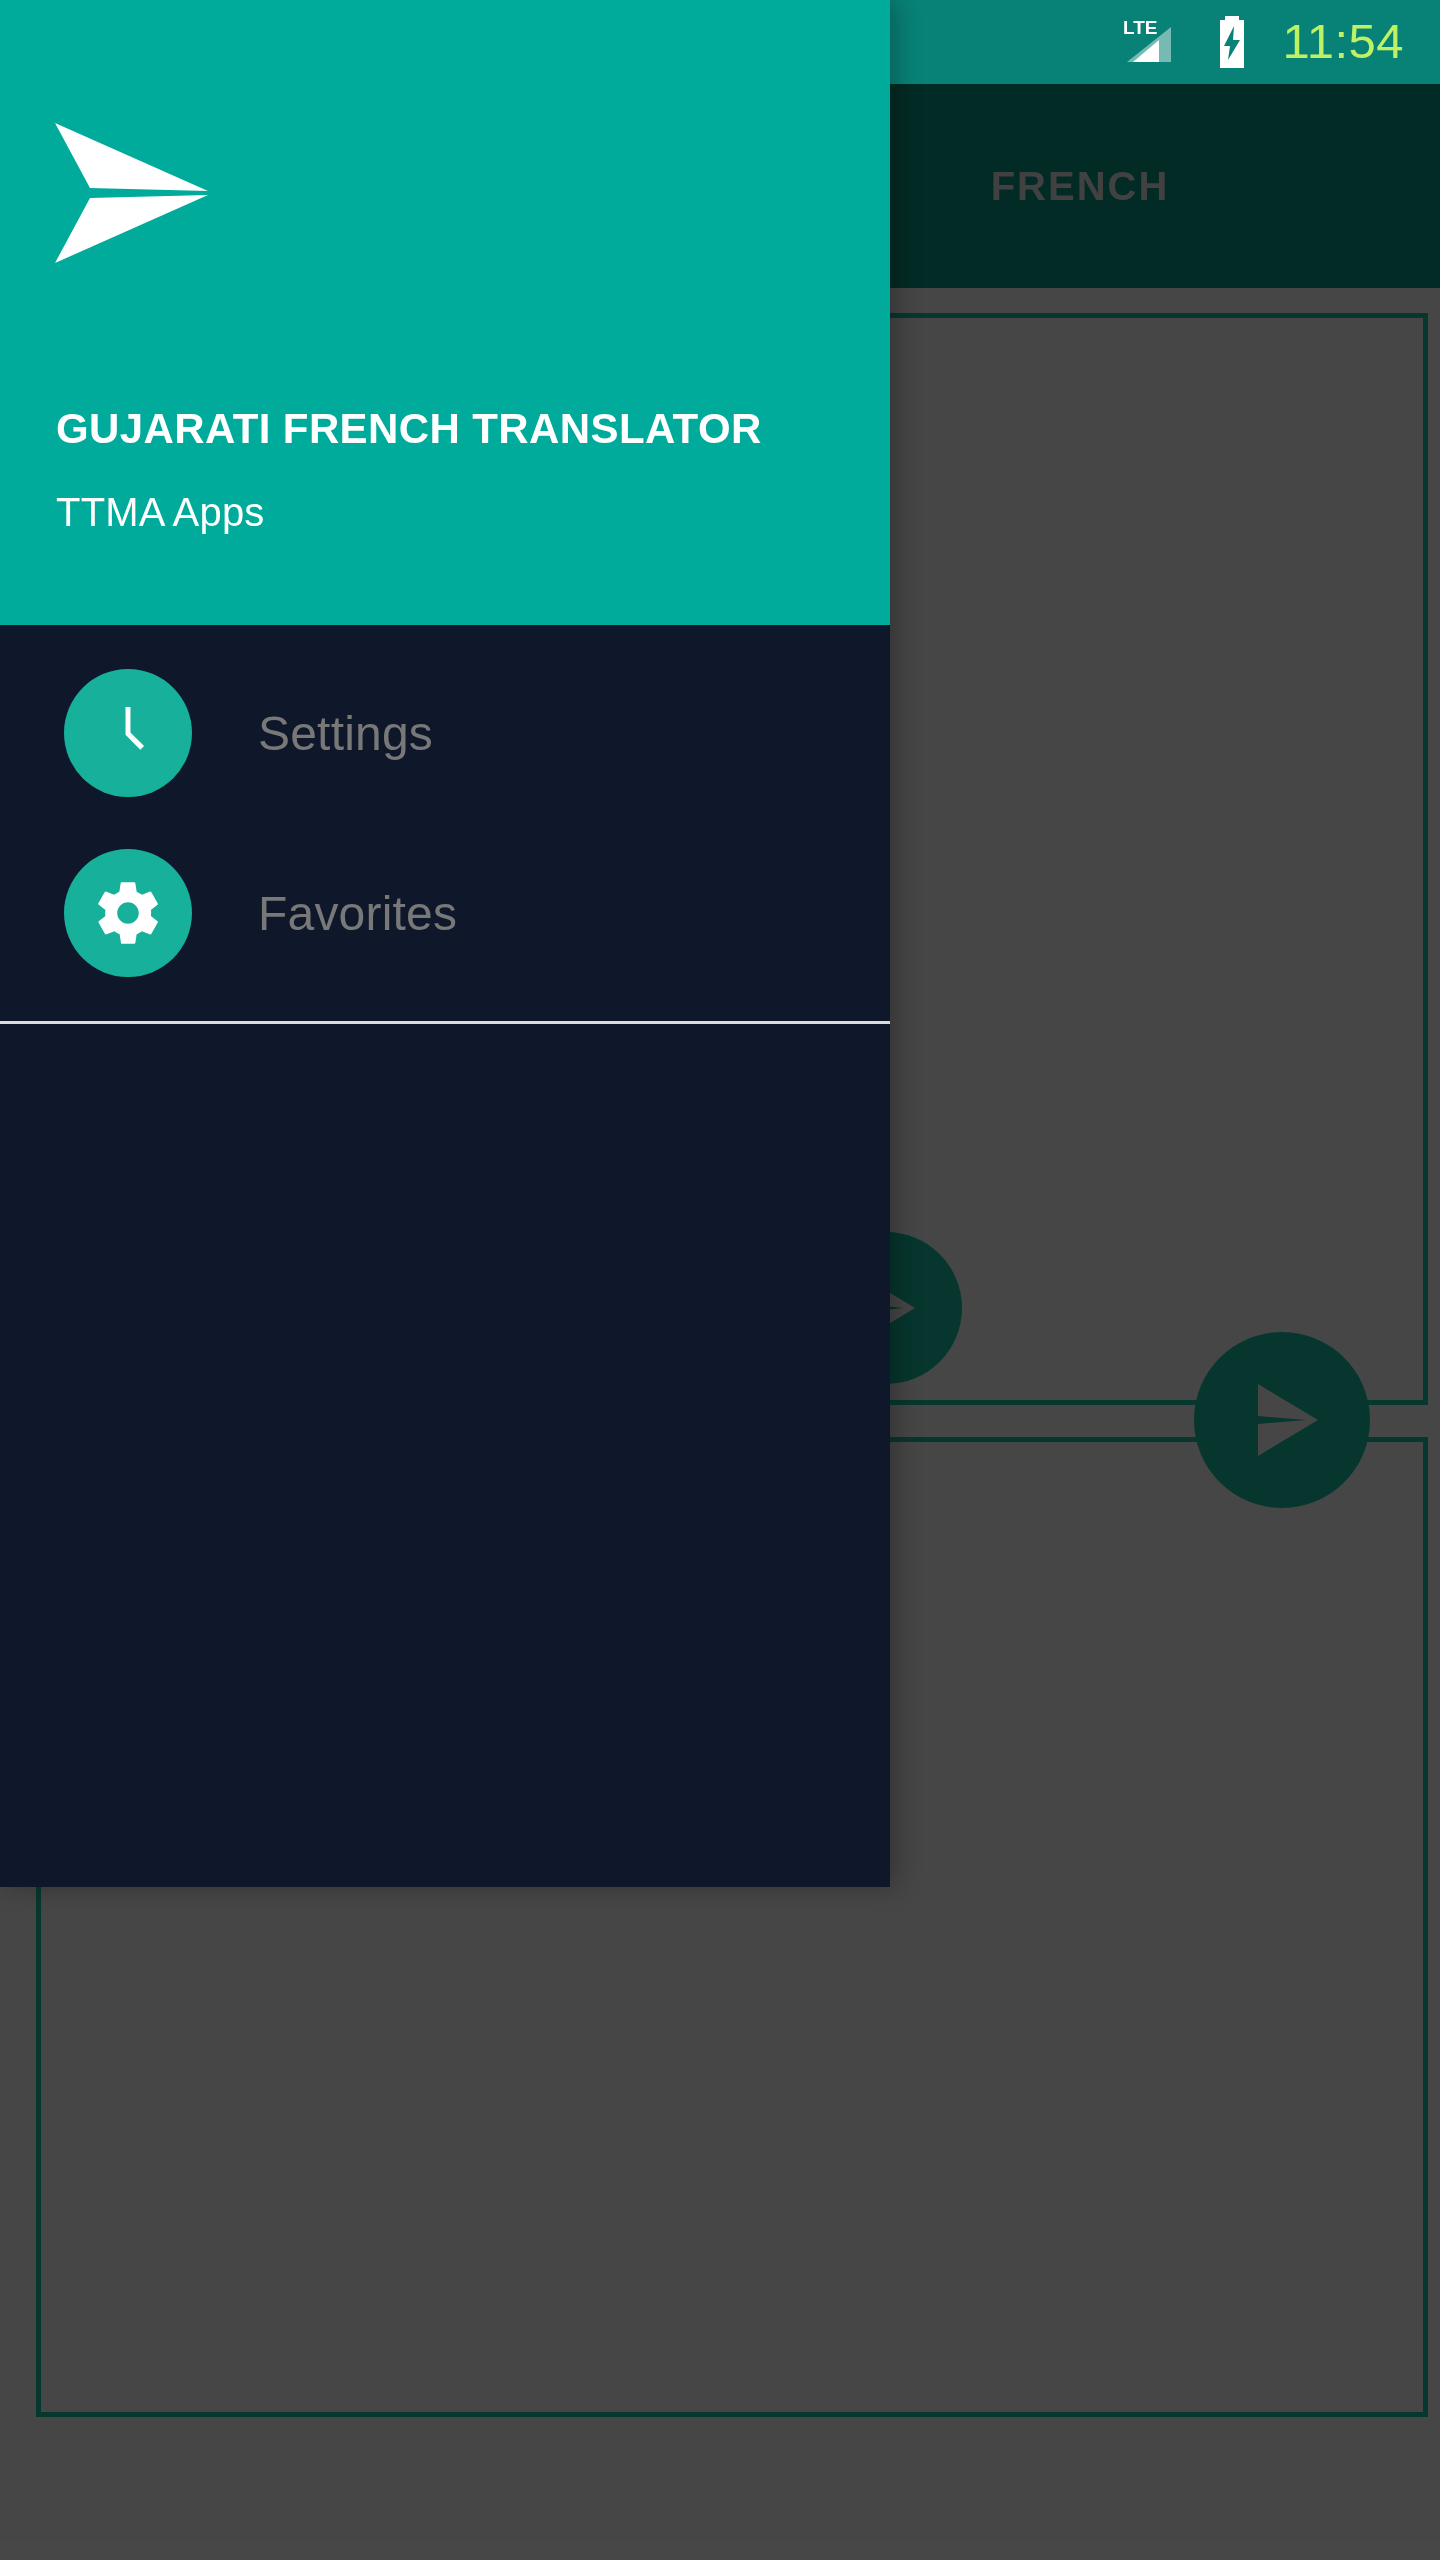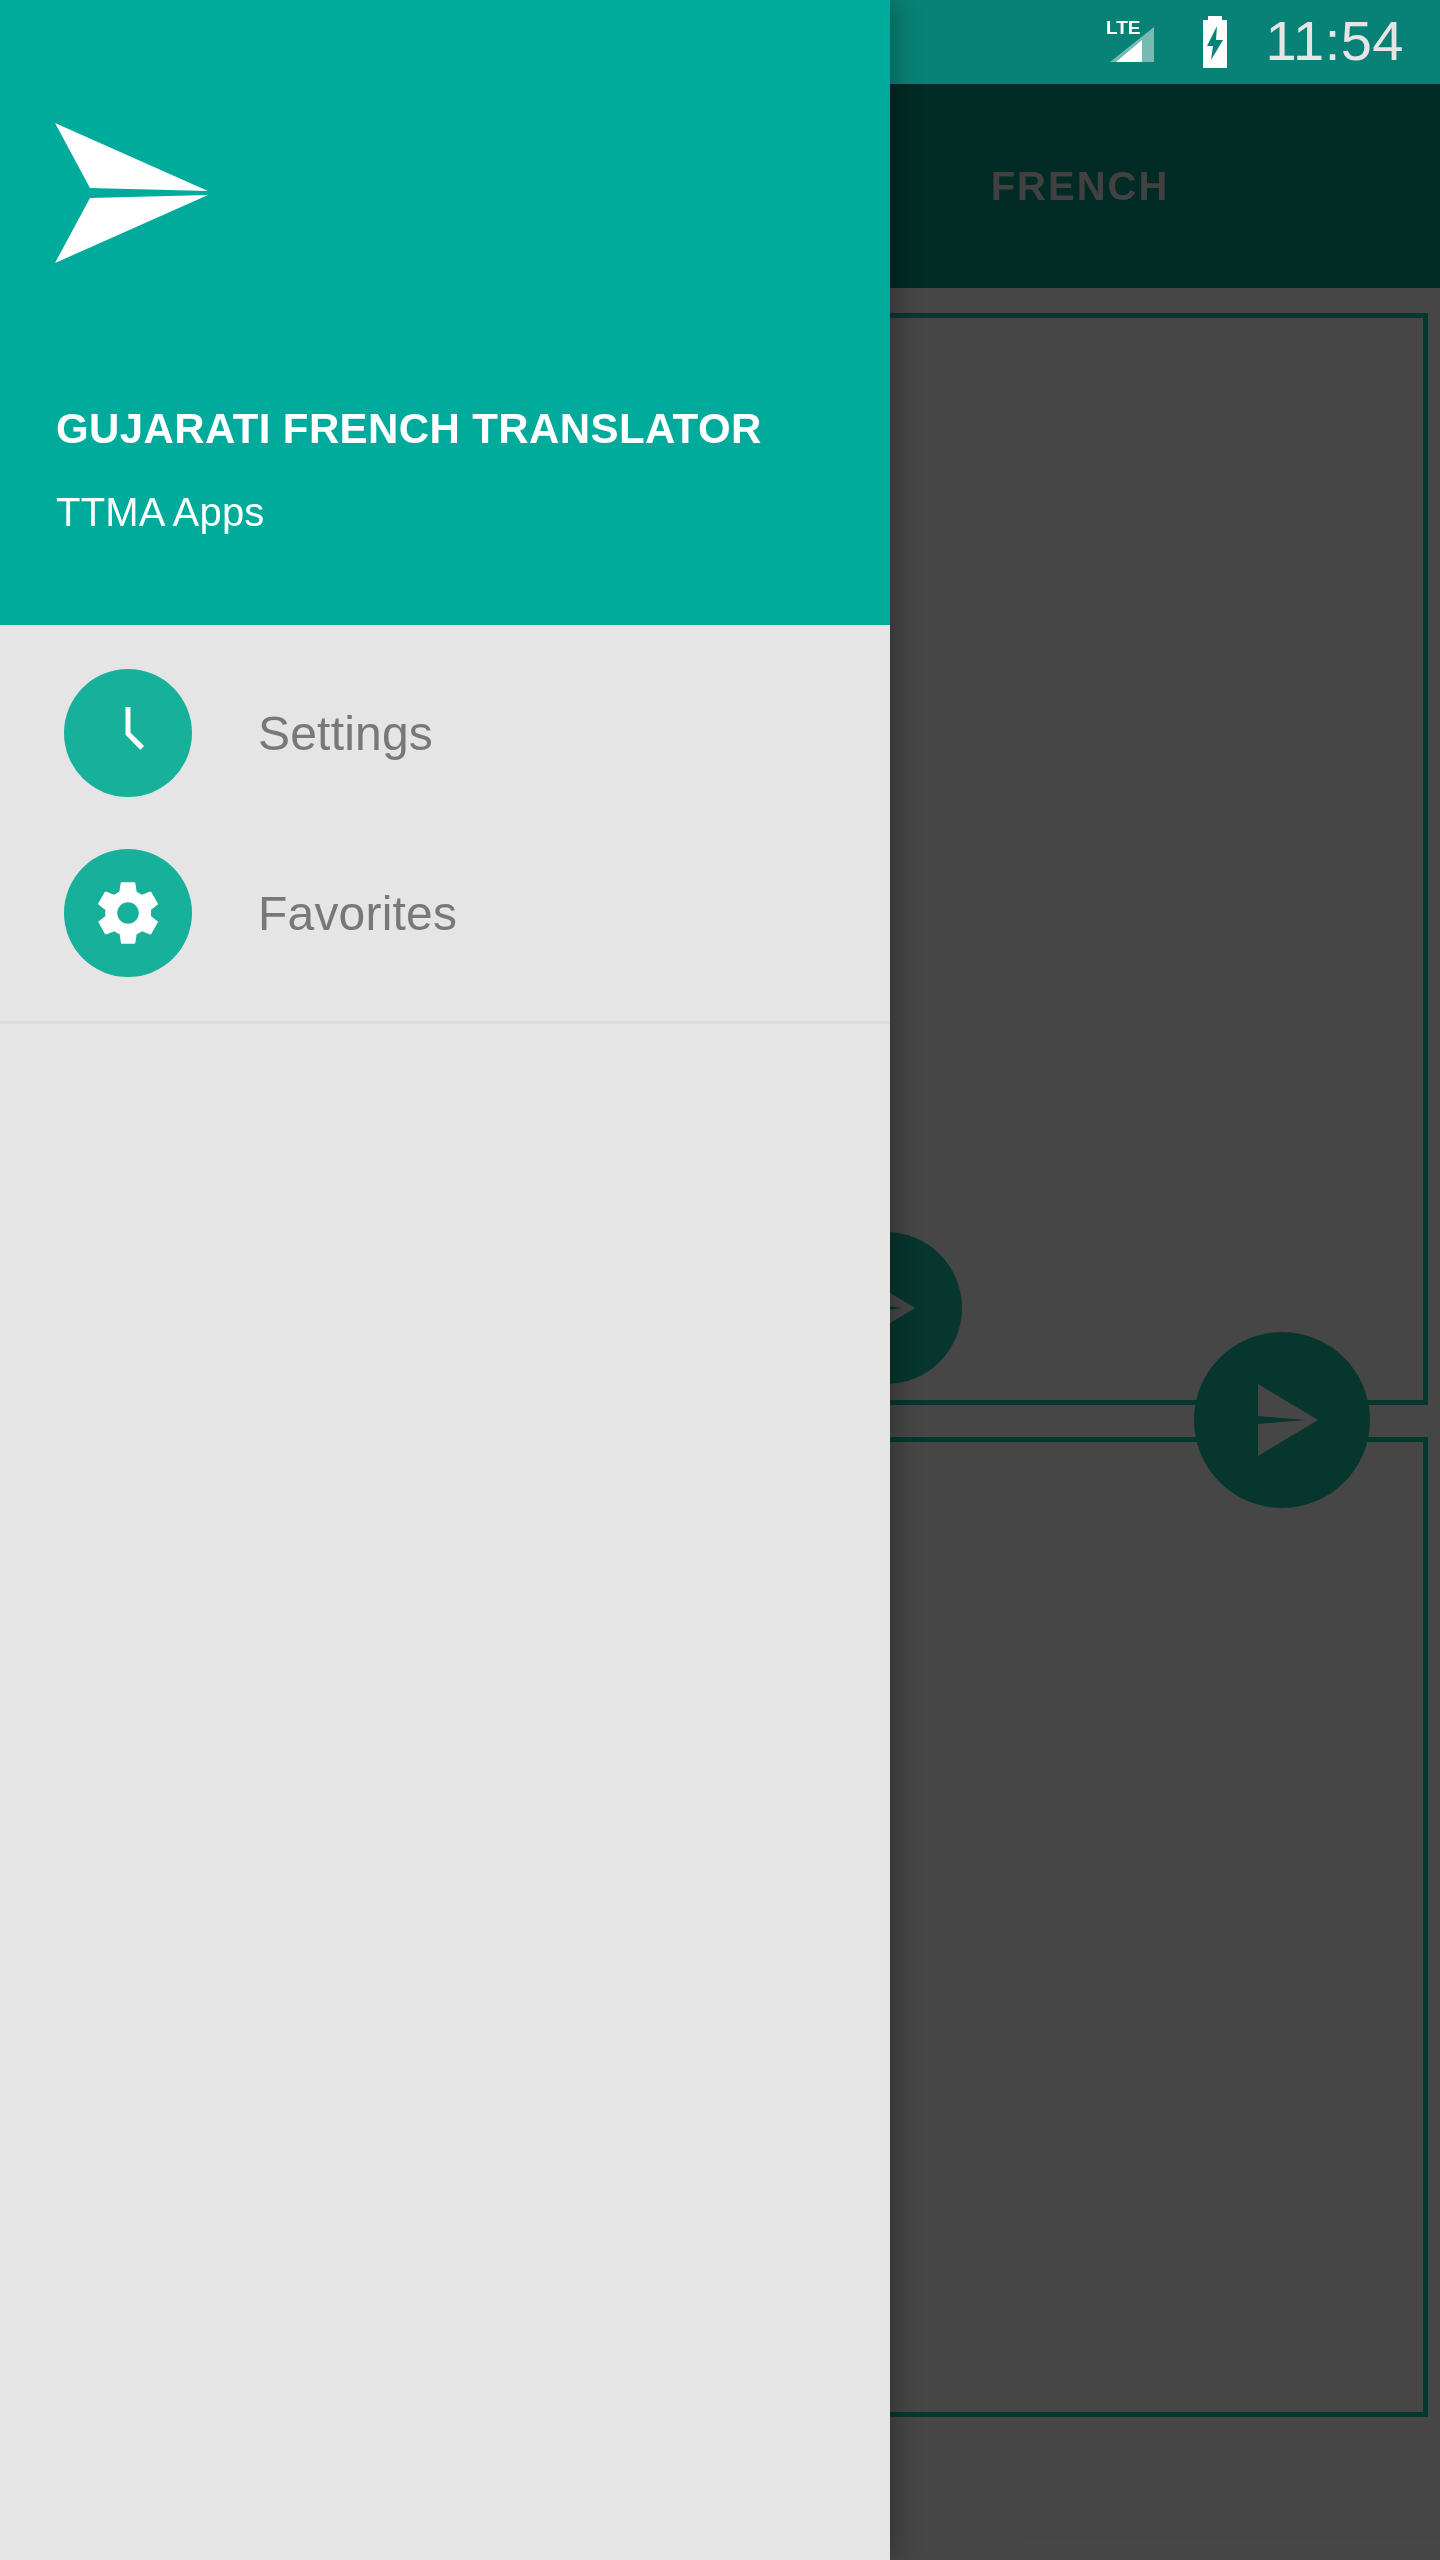--- a/index.html
+++ b/index.html
@@ -123,36 +123,36 @@
     padding-left: 34px;
   }
   .status-right {
     margin-left: auto;
     display: flex;
     align-items: center;
     gap: 32px;
     padding-right: 36px;
   }
   .status-clock {
-    font-size: 56px;
-    color: #e5e5e5;
+    font-size: 49px;
+    color: #bef264;
     letter-spacing: 0.5px;
     line-height: 1;
     position: relative;
     top: -1px;
   }
 
   
   .drawer {
     position: absolute;
     left: 0;
     top: 0;
     width: 890px;
-    height: 2560px;
-    background: #e5e5e5;
+    height: 1887px;
+    background: #0f172a;
     z-index: 50;
     box-shadow: 6px 0 24px rgba(0,0,0,0.28);
   }
   .drawer-header {
     position: relative;
     width: 890px;
     height: 625px;
     background: #00ab9c;
     box-sizing: border-box;
   }

